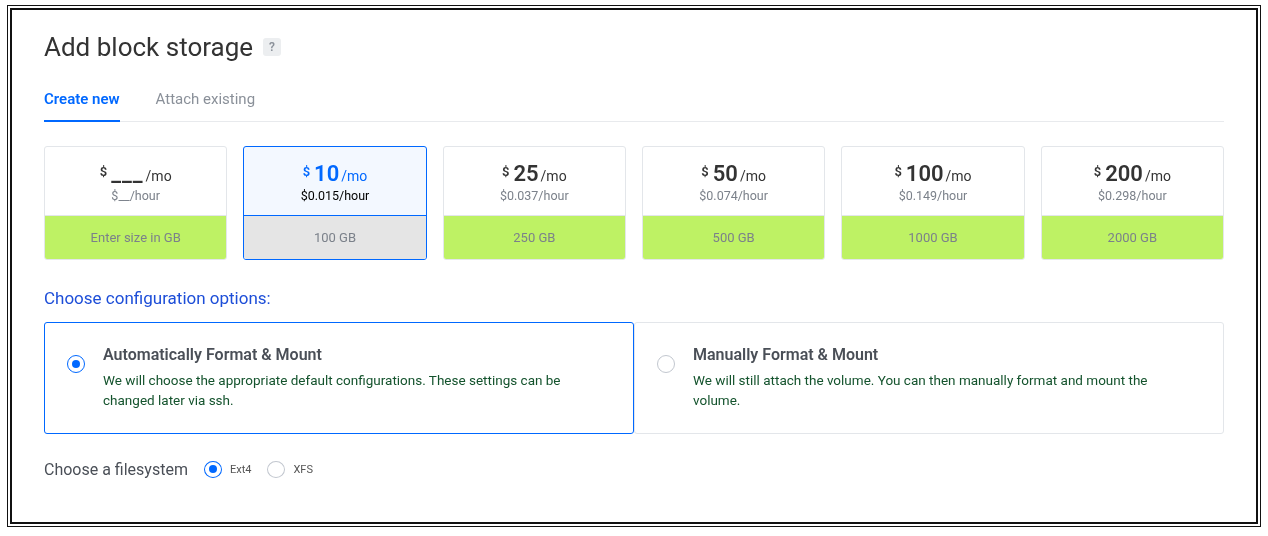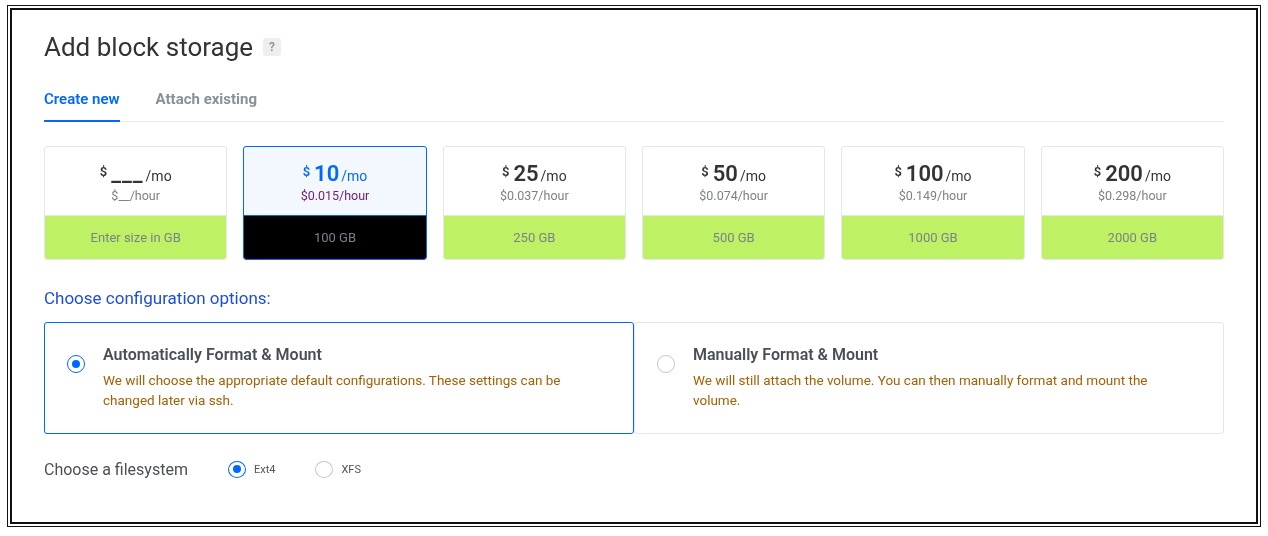--- a/index.html
+++ b/index.html
@@ -47,21 +47,20 @@
     border-bottom: 1px solid #e8eaed;
     margin-top: 28px;
   }
   .tab {
     padding: 0 0 12px 0;
     font-size: 15px;
     color: #8a9099;
     border-bottom: 2px solid transparent;
     margin-bottom: -1px;
     cursor: pointer;
-    font-weight: bold;
   }
   .tab.active {
     color: #0068ff;
     font-weight: 600;
     border-bottom-color: #0068ff;
   }
   .plans {
     margin-top: 24px;
     display: grid;
     grid-template-columns: repeat(6, 1fr);
@@ -81,40 +80,40 @@
   }
   .plan-top {
     padding: 14px 8px 12px 8px;
     border-bottom: 1px solid #e3e6ea;
     min-height: 60px;
     display: flex;
     flex-direction: column;
     justify-content: center;
   }
   .plan.selected .plan-top { border-bottom-color: #0068ff; }
-  .plan.selected .plan-bottom { background: #000000; }
+  .plan.selected .plan-bottom { background: #e5e5e5; }
   .price-line {
     display: flex;
     align-items: baseline;
     justify-content: center;
     gap: 2px;
     font-weight: 600;
     color: #333;
   }
   .plan.selected .price-line { color: #0068ff; }
   .price-line .dollar { font-size: 13px; position: relative; top: -5px; margin-right: 2px; }
   .price-line .amount { font-size: 22px; }
   .price-line .permo { font-size: 14px; font-weight: 400; }
   .plan.selected .permo { font-weight: 400; }
   .price-hour {
     font-size: 12.5px;
     color: #7b818a;
     margin-top: 2px;
   }
-  .plan.selected .price-hour { color: #701a75; }
+  .plan.selected .price-hour { color: #000000; }
   .plan-bottom {
     padding: 14px 8px;
     font-size: 13px;
     color: #7b818a;
     background: #bef264;
   }
   .plan-custom .price-line .amount { letter-spacing: 1px; }
   .section-label {
     font-size: 17px;
     color: #1d4ed8;
@@ -156,29 +155,29 @@
     border-radius: 50%;
   }
   .config-title {
     font-size: 16px;
     font-weight: 600;
     color: #4a4f57;
     margin: 0 0 6px 0;
   }
   .config-desc {
     font-size: 13.5px;
-    color: #a16207;
+    color: #14532d;
     line-height: 1.5;
     margin: 0;
   }
   .fs-row {
     margin-top: 26px;
     display: flex;
     align-items: center;
-    gap: 40px;
+    gap: 16px;
   }
   .fs-label {
     font-size: 16px;
     color: #4a4f57;
   }
   .fs-option {
     display: flex;
     align-items: center;
     gap: 8px;
     font-size: 11px;

